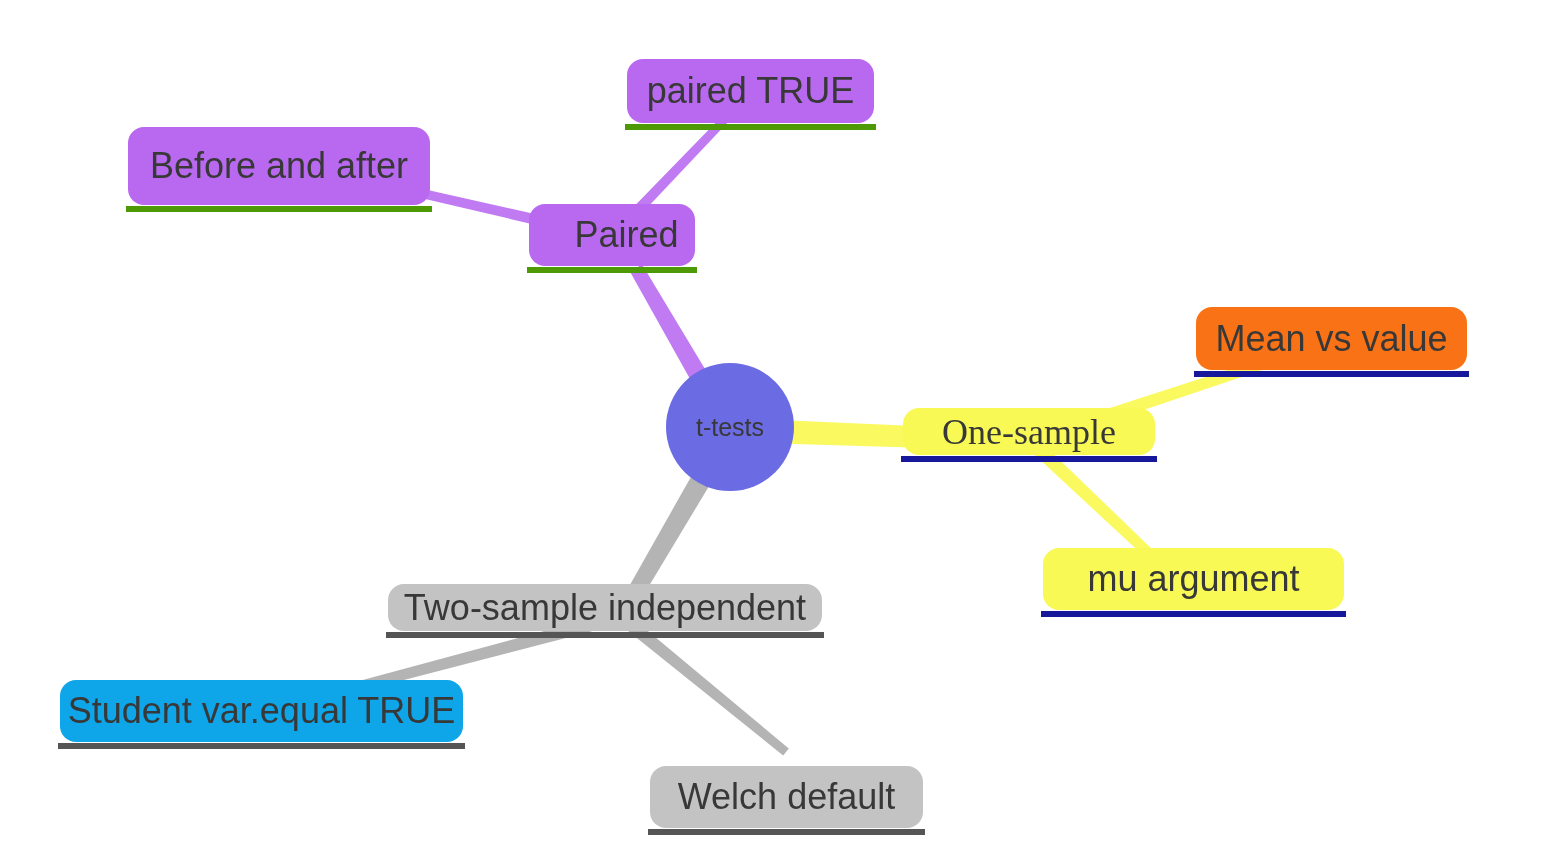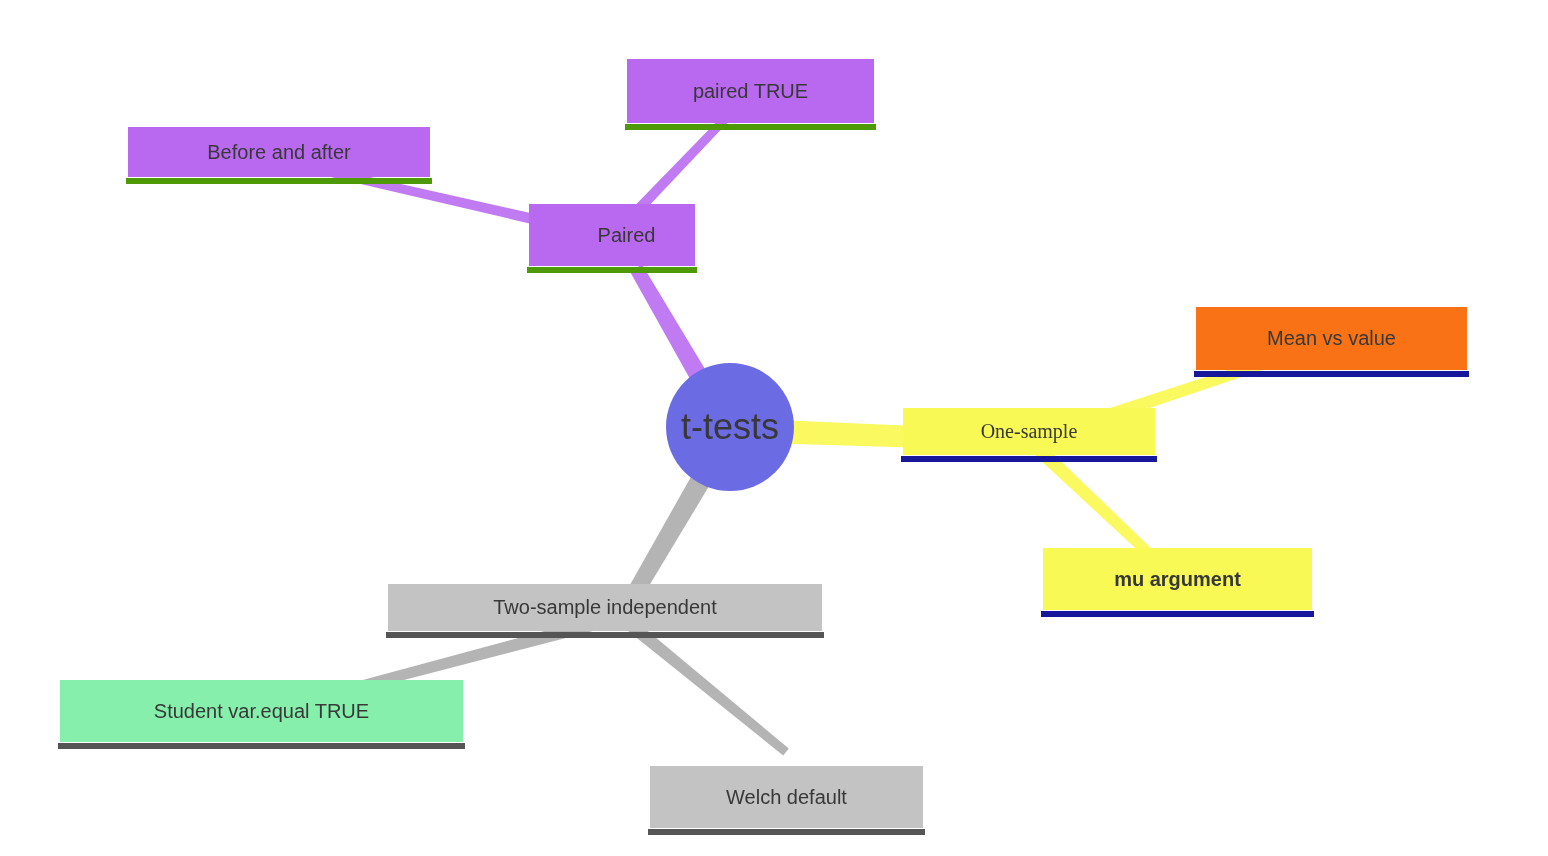--- a/index.html
+++ b/index.html
@@ -18,53 +18,53 @@
   .edge-layer {
     position: absolute;
     left: 0;
     top: 0;
     width: 1548px;
     height: 856px;
     display: block;
   }
   .node {
     position: absolute;
-    border-radius: 0;
+    border-radius: 16px;
     display: flex;
     align-items: center;
     justify-content: center;
-    font-size: 20px;
+    font-size: 36px;
     color: #383838;
     cursor: pointer;
     box-sizing: border-box;
   }
   .node .node-label {
     white-space: nowrap;
     pointer-events: none;
   }
   .underbar {
     position: absolute;
     left: -2px;
     right: -2px;
     bottom: -7px;
     height: 6px;
   }
   .n-root {
     left: 666px; top: 363px;
     width: 128px; height: 128px;
     border-radius: 50%;
-    font-size: 36px;
+    font-size: 25px;
     justify-content: center;
   }
   .n-paired        { left: 529px;  top: 204px; width: 166px; height: 62px; padding-left: 29px; }
-  .n-before        { left: 128px;  top: 127px; width: 302px; height: 50px; }
+  .n-before        { left: 128px;  top: 127px; width: 302px; height: 78px; }
   .n-paired-true   { left: 627px;  top: 59px;  width: 247px; height: 64px; }
   .n-one-sample    { left: 903px;  top: 408px; width: 252px; height: 47px; font-family: Liberation Serif, serif; }
   .n-mean          { left: 1196px; top: 307px; width: 271px; height: 63px; }
-  .n-mu            { left: 1043px; top: 548px; width: 269px; height: 62px; font-weight: bold; }
+  .n-mu            { left: 1043px; top: 548px; width: 301px; height: 62px; }
   .n-two-sample    { left: 388px;  top: 584px; width: 434px; height: 47px; }
   .n-student       { left: 60px;   top: 680px; width: 403px; height: 62px; }
   .n-welch         { left: 650px;  top: 720px; width: 273px; height: 62px; }
 </style>
 </head>
 <body>
 
 <div class="stage">
 
   <svg class="edge-layer" width="1548" height="856" viewBox="0 0 1548 856" xmlns="http://www.w3.org/2000/svg">
@@ -110,21 +110,21 @@
   <div class="node n-one-sample" style="background: rgb(249, 249, 85);">
     <span class="node-label">One-sample</span>
     <div class="underbar" style="background: rgb(23, 23, 155);"></div>
   </div>
 
   <div class="node n-two-sample" style="background: rgb(195, 195, 195);">
     <span class="node-label">Two-sample independent</span>
     <div class="underbar" style="background: rgb(85, 85, 85);"></div>
   </div>
 
-  <div class="node n-student" style="background: #86efac;">
+  <div class="node n-student" style="background: #0ea5e9;">
     <span class="node-label">Student var.equal TRUE</span>
     <div class="underbar" style="background: rgb(85, 85, 85);"></div>
   </div>
 
   <div class="node n-welch" style="background: rgb(195, 195, 195); margin-top: 46px;">
     <span class="node-label">Welch default</span>
     <div class="underbar" style="background: rgb(85, 85, 85);"></div>
   </div>
 
   <div class="node n-root" style="background: rgb(107, 107, 228);">

